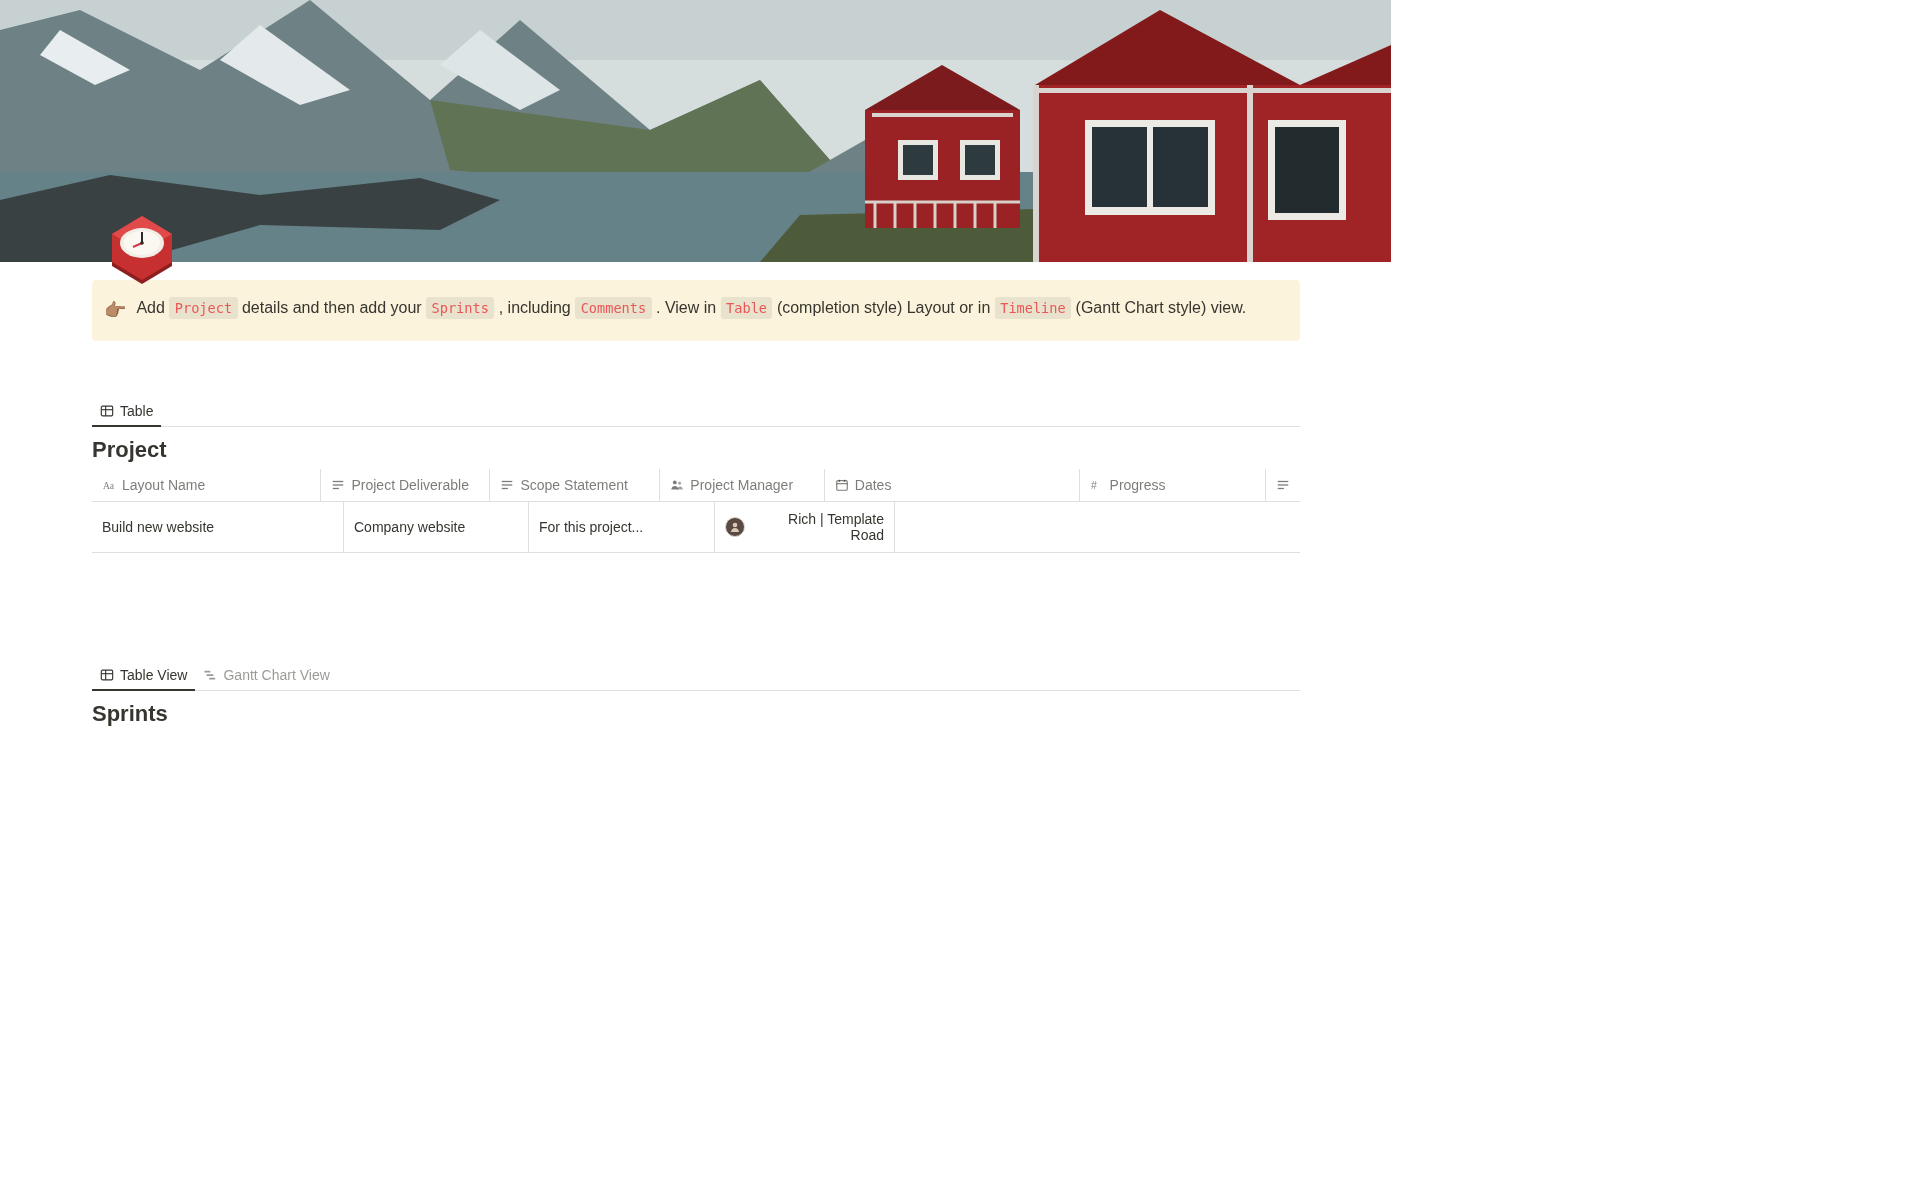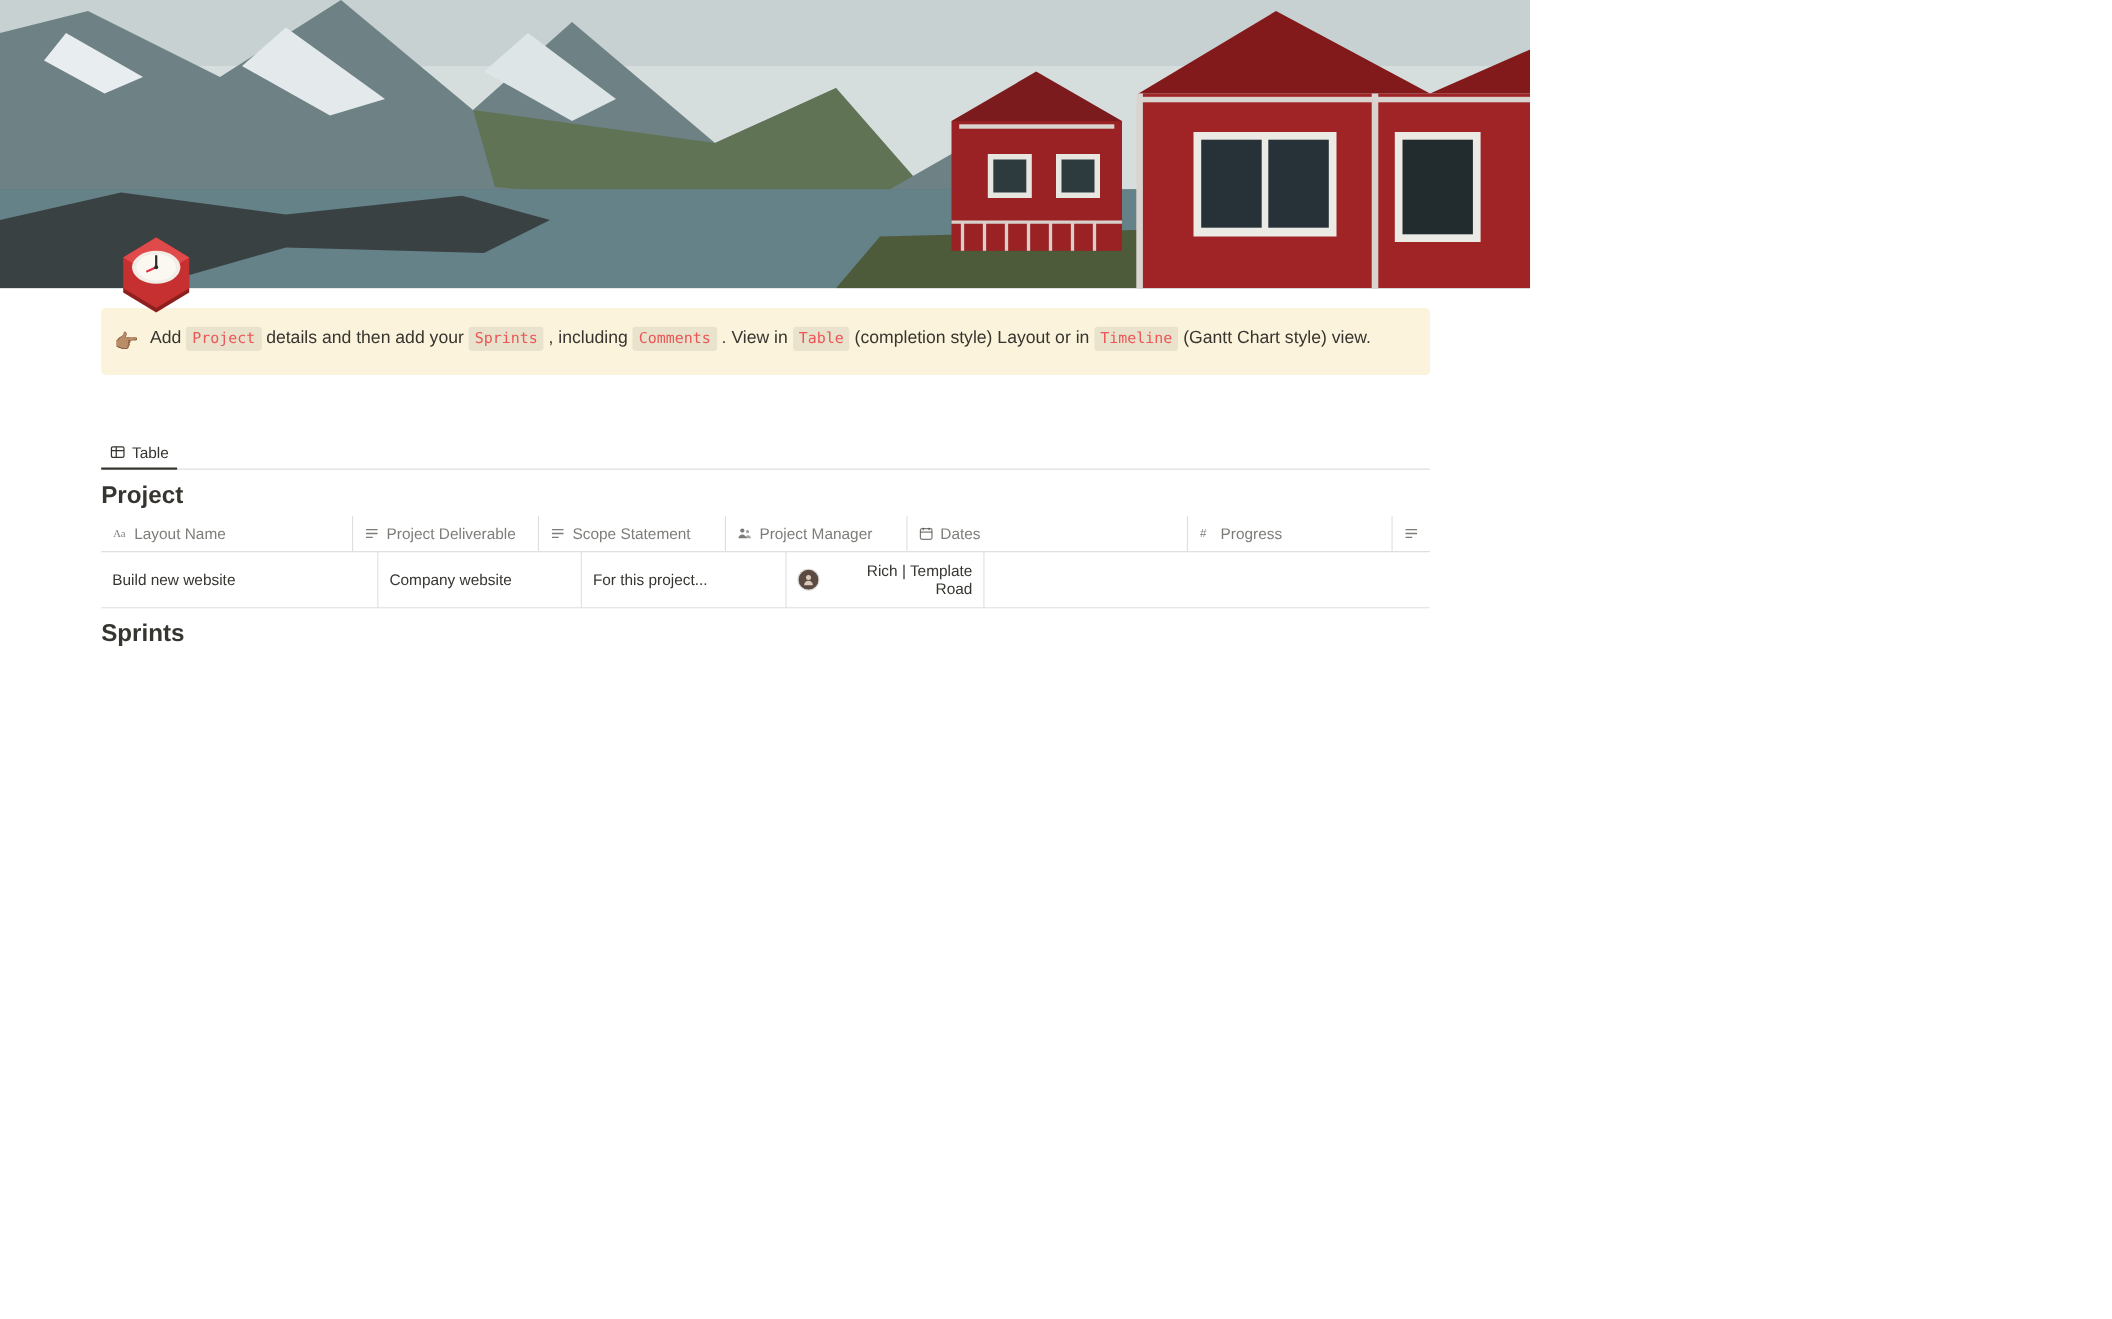--- a/index.html
+++ b/index.html
@@ -234,17 +234,35 @@
             <svg width="12" height="12" viewBox="0 0 12 12">
               <circle cx="6" cy="4" r="2.3" fill="#d9c7b8"></circle>
               <path d="M2 11c0-2.2 1.8-4 4-4s4 1.8 4 4" fill="#d9c7b8"></path>
             </svg>
           </span>
       <span>Rich | Template Road</span>
     </div>
     <div class="cell col-ex"></div>
   </div>
 
+  <div class="tabs2">
+    <div class="tab active">
+      <svg class="ic" viewBox="0 0 16 16" style="fill:var(--text-primary)">
+            <rect x="1.5" y="2.5" width="13" height="11" rx="1.5" fill="none" stroke="currentColor" stroke-width="1.3"></rect>
+            <line x1="1.5" y1="6.5" x2="14.5" y2="6.5" stroke="currentColor" stroke-width="1.3"></line>
+            <line x1="6.5" y1="2.5" x2="6.5" y2="13.5" stroke="currentColor" stroke-width="1.3"></line>
+          </svg>
+      <span>Table View</span>
+    </div>
+    <div class="tab">
+      <svg class="ic" viewBox="0 0 16 16">
+            <rect x="1.5" y="3" width="7" height="2.2" rx="1" fill="currentColor"></rect>
+            <rect x="4" y="7" width="8" height="2.2" rx="1" fill="currentColor"></rect>
+            <rect x="7" y="11" width="7" height="2.2" rx="1" fill="currentColor"></rect>
+          </svg>
+      <span>Gantt Chart View</span>
+    </div>
+  </div>
 
   <h2 class="section">Sprints</h2>
 
 </div>
 </div>
 
 </body></html>

